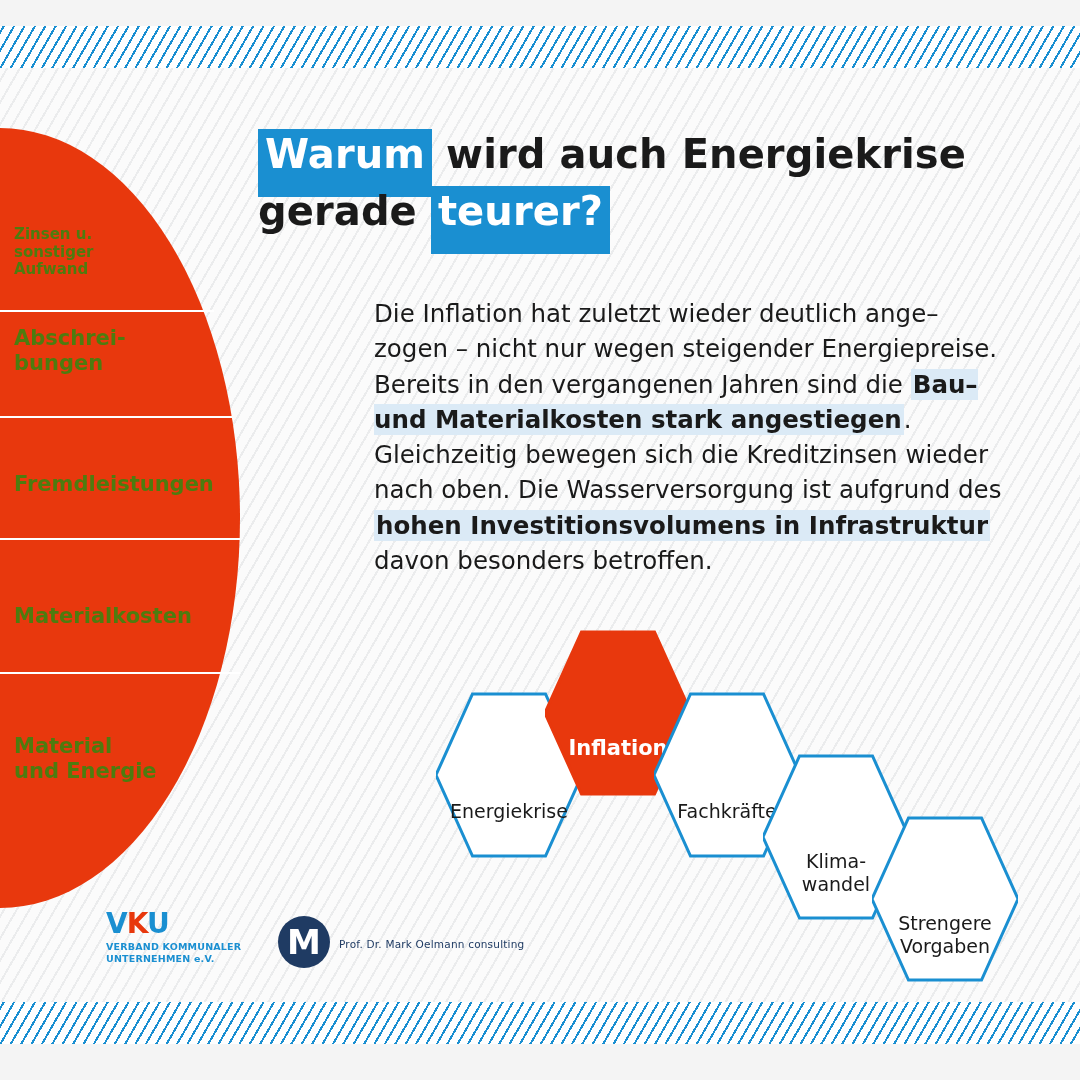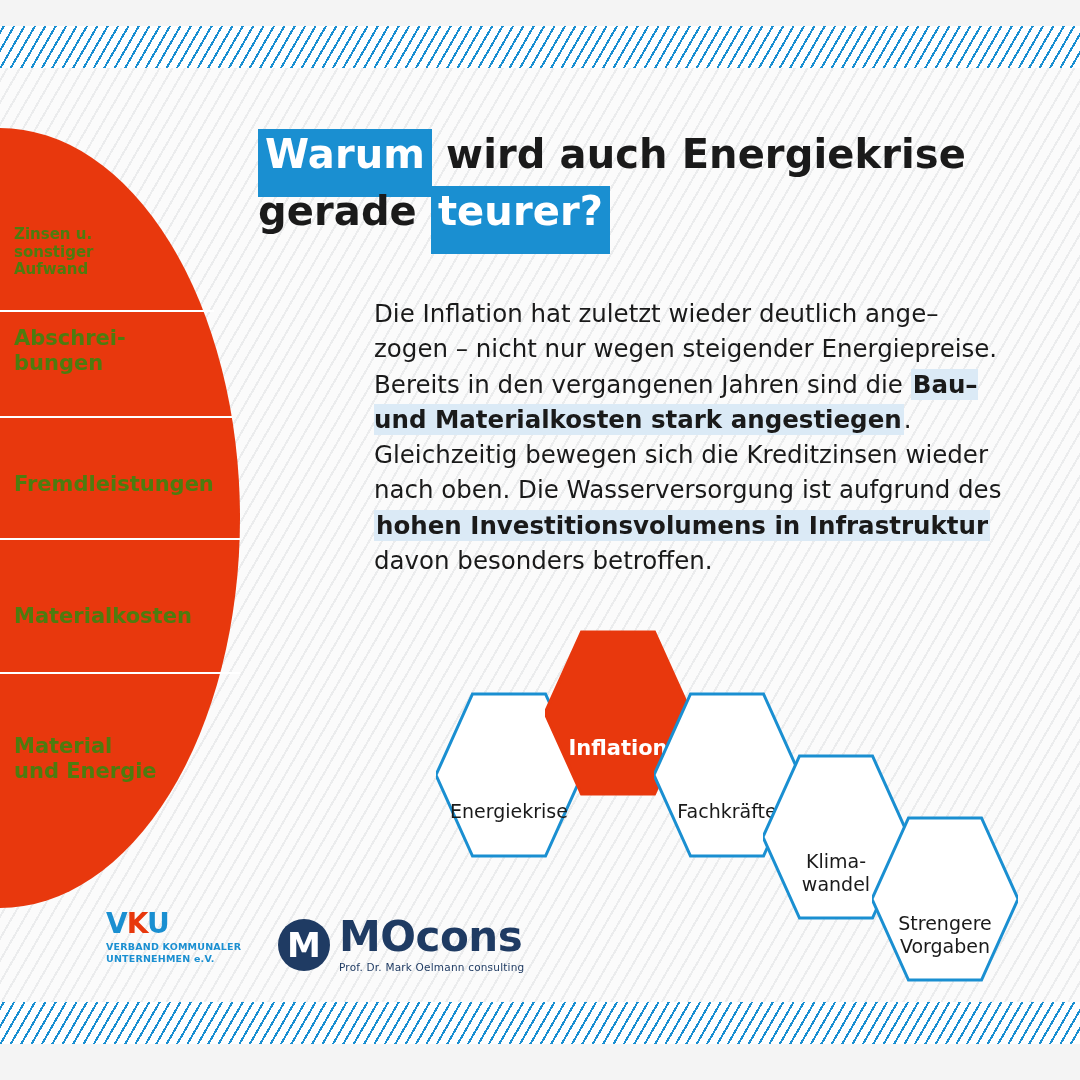--- a/index.html
+++ b/index.html
@@ -320,20 +320,19 @@
 
     <div class="vku">
       <div class="vku-mark"><span>V</span><span class="red">K</span><span>U</span></div>
       <div class="vku-sub" style="white-space:pre-line;">VERBAND KOMMUNALER
 UNTERNEHMEN e.V.</div>
     </div>
 
     <div class="mocons">
       <div class="mocons-circle">M</div>
       <div class="mocons-text">
-        <div class="mocons-name">MOcons</div>
         <div class="mocons-tag">Prof. Dr. Mark Oelmann consulting</div>
       </div>
     </div>
 
   </div>
 
 </div>
 
 </body></html>

